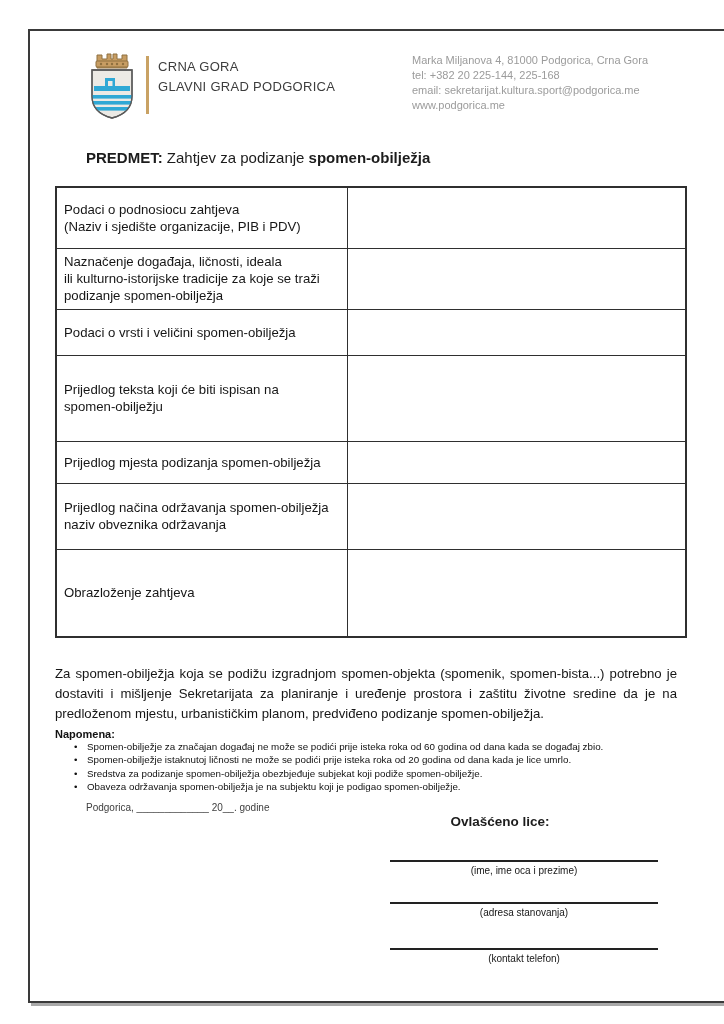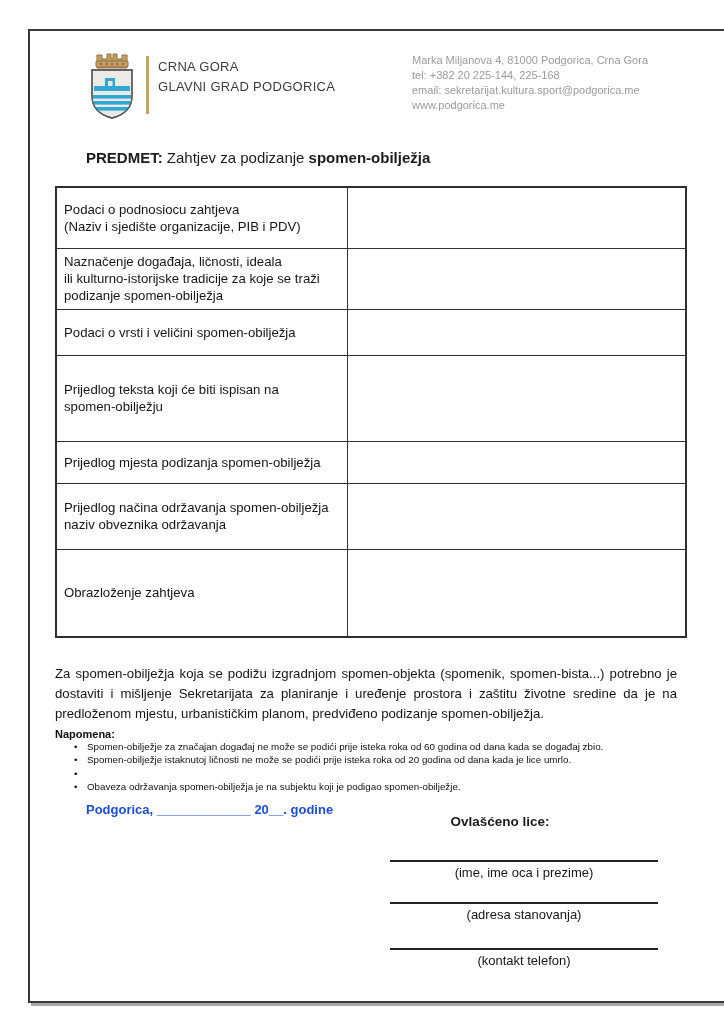--- a/index.html
+++ b/index.html
@@ -24,25 +24,25 @@
   .form-table td{border:1.8px solid #2f2f2f;vertical-align:middle;padding:2px 6px 2px 7px;}
   .row-label{font-size:13.2px;line-height:17px;white-space:pre-line;color:#161616;}
 
   .body-text{font-size:13.2px;line-height:17px;color:#161616;}
   .para{font-size:13.2px;line-height:20px;text-align:justify;color:#161616;}
 
   .note-title{font-size:11px;font-weight:bold;color:#111;}
   .note-item{font-size:9.8px;line-height:13.4px;color:#111;display:flex;}
   .note-bullet{width:13px;flex:0 0 13px;text-align:left;}
 
-  .date-line{font-size:13px;white-space:nowrap;color:#1d4ed8;font-weight:bold;}
+  .date-line{font-size:10px;white-space:nowrap;color:#404040;}
   .auth-label{font-size:13.5px;font-weight:bold;text-align:center;}
   .sig-block{width:268px;text-align:center;}
   .sig-line{height:0;border-top:2px solid #222;}
-  .sig-caption{font-size:13px;margin-top:3px;color:#161616;}
+  .sig-caption{font-size:10px;margin-top:3px;color:#161616;}
 
   svg .crown{fill:#c79d63;stroke:#8f7040;stroke-width:1;}
   svg .crown-dot{fill:#8f7040;}
   svg .shield{fill:#eceae5;stroke:#5a5a5a;stroke-width:1.3;}
   svg .blue{fill:#2fa8d5;}
 </style>
 </head>
 <body>
 
 <div class="page">
@@ -146,20 +146,21 @@
     <div class="note-item">
       <span class="note-bullet">•</span>
       <span>Spomen-obilježje za značajan događaj ne može se podići prije isteka roka od 60 godina od dana kada se događaj zbio.</span>
     </div>
     <div class="note-item">
       <span class="note-bullet">•</span>
       <span>Spomen-obilježje istaknutoj ličnosti ne može se podići prije isteka roka od 20 godina od dana kada je lice umrlo.</span>
     </div>
     <div class="note-item">
       <span class="note-bullet">•</span>
+      <span>Sredstva za podizanje spomen-obilježja obezbjeđuje subjekat koji podiže spomen-obilježje.</span>
     </div>
     <div class="note-item">
       <span class="note-bullet">•</span>
       <span>Obaveza održavanja spomen-obilježja je na subjektu koji je podigao spomen-obilježje.</span>
     </div>
   </div>
 
   <div class="abs date-line" style="left:56px;top:771px;">Podgorica, _____________ 20__. godine</div>
 
   <div class="abs auth-label" style="left:330px;top:783px;width:280px;">Ovlašćeno lice:</div>

